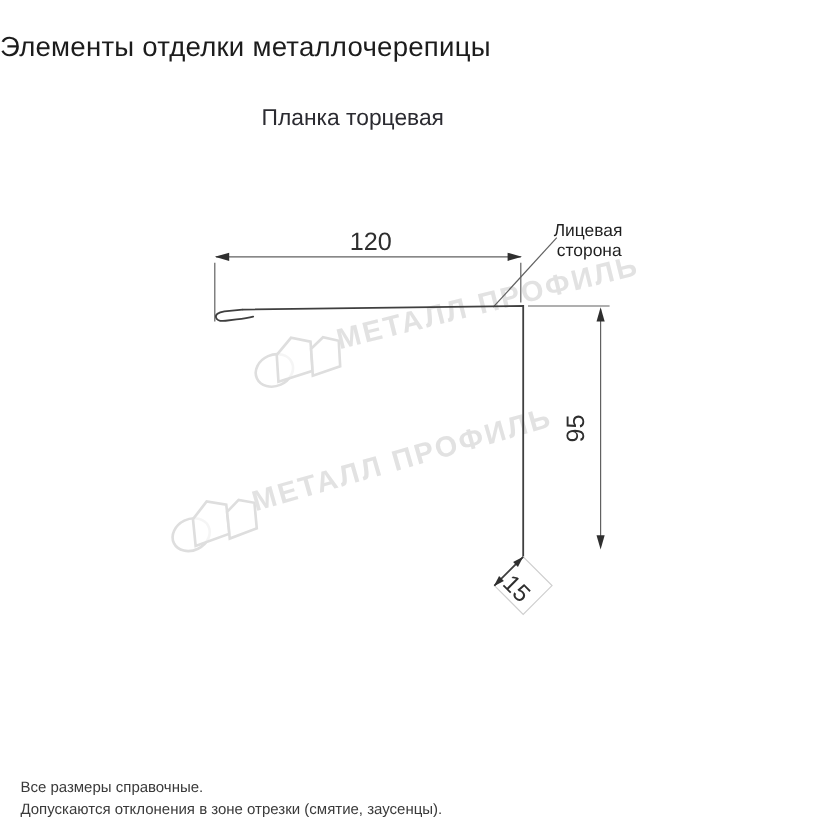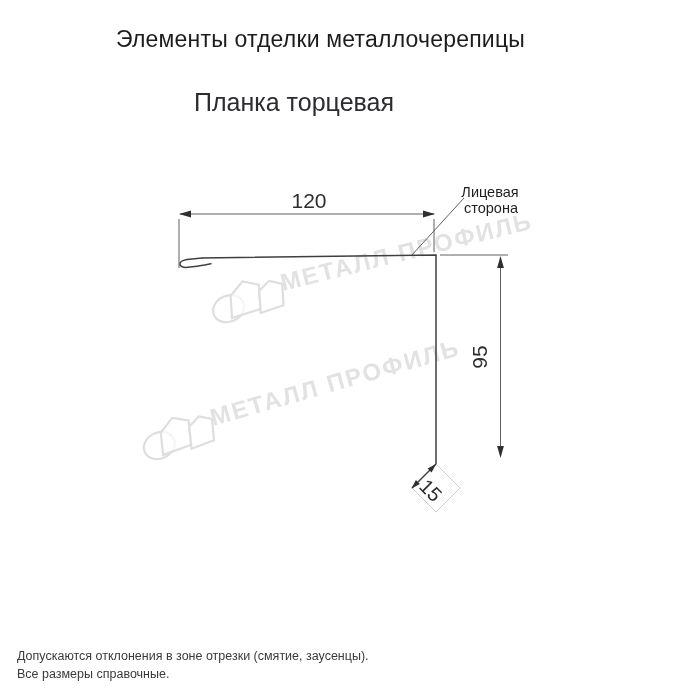--- a/index.html
+++ b/index.html
@@ -10,30 +10,30 @@
     font-family: "Liberation Sans", sans-serif;
   }
   .page {
     position: relative;
     width: 700px; height: 700px;
     background: #ffffff;
   }
   .title {
     position: absolute;
     top: 26px; left: 0; width: 641px;
-    text-align: center;
+    text-align: left;
     font-size: 23px;
     letter-spacing: 0.2px;
     color: #1c1c1c;
   }
   .subtitle {
     position: absolute;
     left: 0; width: 588px;
     text-align: center;
-    font-size: 25px;
+    font-size: 19px;
     color: #2b2b31;
   }
   .subtitle.name { top: 88px; }
   .subtitle.code { top: 116px; }
   .diagram-svg {
     position: absolute;
     top: 0; left: 0;
   }
   svg text {
     font-family: "Liberation Sans", sans-serif;
@@ -113,17 +113,17 @@
     <line x1="436" y1="464" x2="412" y2="488" stroke-width="1.5" stroke="#3f3f3f"></line>
     <polygon points="411.5,488.5 419.9,484.1 415.9,480.1" fill="#2f2f2f"></polygon>
     <polygon points="436,464 431.6,472.4 427.6,468.4" fill="#2f2f2f"></polygon>
     <text x="430" y="497" text-anchor="middle" class="fold-text" transform="rotate(45 430 491)">15</text>
 
     <text x="490" y="197" text-anchor="middle" class="face-label">Лицевая</text>
     <text x="491" y="213" text-anchor="middle" class="face-label">сторона</text>
   </svg>
 
   <div class="footnotes">
+    <div>Все размеры справочные.</div>
     <div>Допускаются отклонения в зоне отрезки (смятие, заусенцы).</div>
-    <div>Все размеры справочные.</div>
   </div>
 
 </div>
 
 </body></html>

